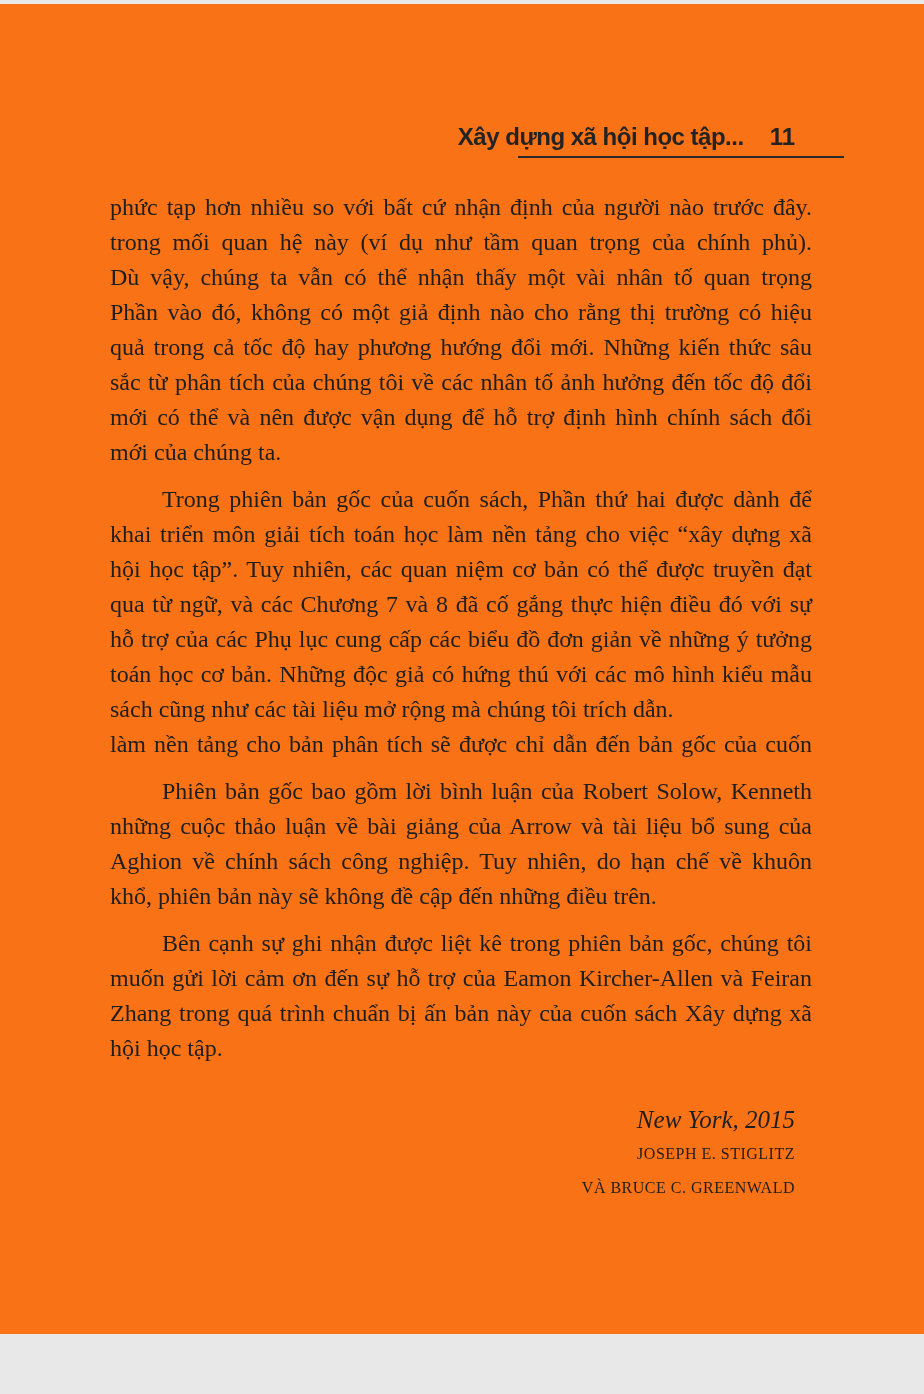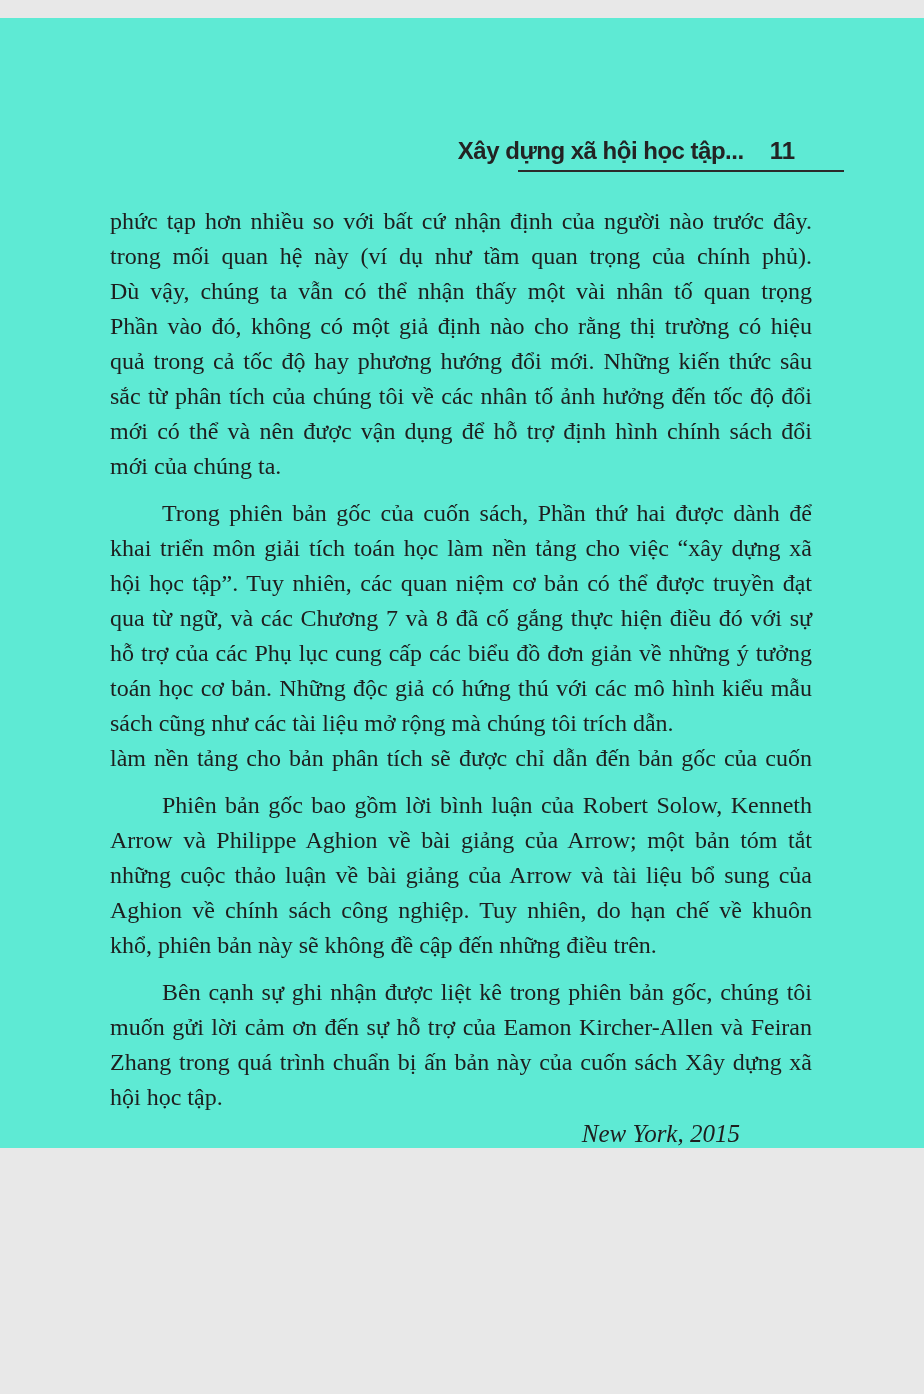--- a/index.html
+++ b/index.html
@@ -3,23 +3,23 @@
 <meta charset="utf-8">
 <style>
   html, body {
     margin: 0;
     padding: 0;
     background: #e8e8e8;
   }
   .page {
     position: relative;
     width: 924px;
-    height: 1130px;
-    margin: 18px auto;
-    background: #5eead4;
+    height: 1330px;
+    margin: 4px auto;
+    background: #f97316;
     font-family: "Liberation Serif", "DejaVu Serif", serif;
     color: #1e1e1e;
     overflow: hidden;
   }
 
   
   .running-header-text {
     position: absolute;
     top: 118px;
     right: 129px;
@@ -72,20 +72,21 @@
     text-indent: 52px;
   }
   .italic {
   }
 
   
   .signature {
     position: absolute;
     top: 1099px;
     right: 129px;
+    text-align: right;
     line-height: 34px;
   }
   .sig-place {
     font-style: italic;
     font-size: 25px;
   }
   .sig-author {
     font-size: 16px;
     letter-spacing: 0.5px;
   }
@@ -119,21 +120,20 @@
       <span class="ln">hội học tập”. Tuy nhiên, các quan niệm cơ bản có thể được truyền đạt</span>
       <span class="ln">qua từ ngữ, và các Chương 7 và 8 đã cố gắng thực hiện điều đó với sự</span>
       <span class="ln">hỗ trợ của các Phụ lục cung cấp các biểu đồ đơn giản về những ý tưởng</span>
       <span class="ln">toán học cơ bản. Những độc giả có hứng thú với các mô hình kiểu mẫu</span>
       <span class="ln end">sách cũng như các tài liệu mở rộng mà chúng tôi trích dẫn.</span>
       <span class="ln">làm nền tảng cho bản phân tích sẽ được chỉ dẫn đến bản gốc của cuốn</span>
     </p>
 
     <p class="para">
       <span class="ln ind">Phiên bản gốc bao gồm lời bình luận của Robert Solow, Kenneth</span>
-      <span class="ln">Arrow và Philippe Aghion về bài giảng của Arrow; một bản tóm tắt</span>
       <span class="ln">những cuộc thảo luận về bài giảng của Arrow và tài liệu bổ sung của</span>
       <span class="ln">Aghion về chính sách công nghiệp. Tuy nhiên, do hạn chế về khuôn</span>
       <span class="ln end">khổ, phiên bản này sẽ không đề cập đến những điều trên.</span>
     </p>
 
     <p class="para">
       <span class="ln ind">Bên cạnh sự ghi nhận được liệt kê trong phiên bản gốc, chúng tôi</span>
       <span class="ln">muốn gửi lời cảm ơn đến sự hỗ trợ của Eamon Kircher-Allen và Feiran</span>
       <span class="ln"><span>Zhang trong quá trình chuẩn bị ấn bản này của cuốn sách</span> <span class="italic">Xây dựng xã</span></span>
       <span class="ln end italic">hội học tập.</span>

